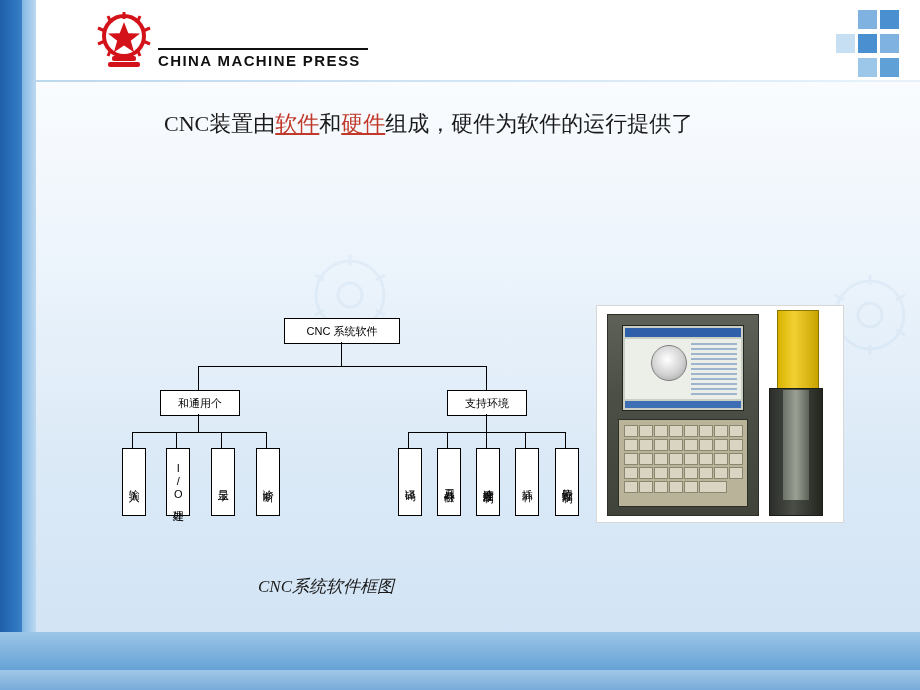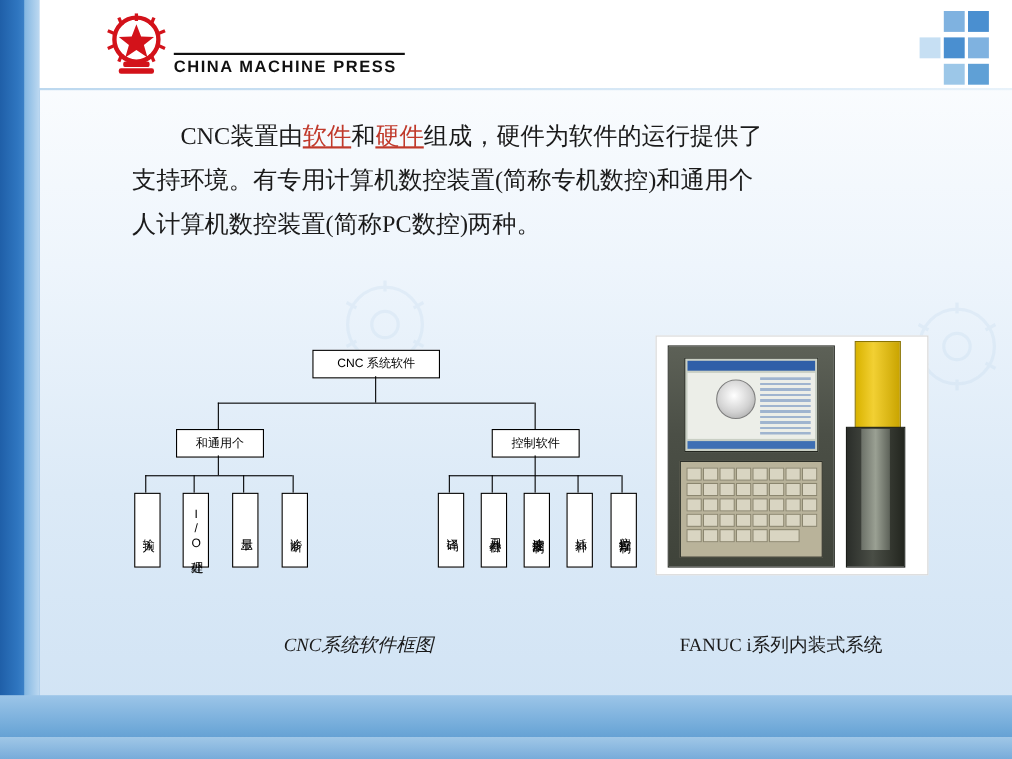--- a/index.html
+++ b/index.html
@@ -205,36 +205,35 @@
       <g fill="none" stroke="#b9d3ea" stroke-width="3">
         <circle cx="40" cy="45" r="34"></circle>
         <circle cx="40" cy="45" r="12"></circle>
         <path d="M40 5 v10 M75 25 l-9 5 M75 65 l-9-5 M40 85 v-10 M5 65 l9-5 M5 25 l9 5"></path>
       </g>
     </svg>
   </div>
 
   <div class="para">
     <span class="indent"></span><span>CNC</span><span>装置由</span><span class="kw">软件</span><span>和</span><span class="kw">硬件</span><span>组成，硬件为软件的运行提供了</span><br>
-    <span>支持环境。有专用计算机数控装置(简称专机数控)和通用个</span><br>
-    <span>人计算机数控装置(简称PC数控)两种。</span>
+    <br>
   </div>
 
   <div class="diagram">
 
     <div class="node" style="left:174px;top:0px;width:114px;height:24px;">CNC 系统软件</div>
 
     <div class="ln" style="left:231px;top:24px;width:1px;height:24px;"></div>
 
     <div class="ln" style="left:88px;top:48px;width:288px;height:1px;"></div>
     <div class="ln" style="left:88px;top:48px;width:1px;height:24px;"></div>
     <div class="ln" style="left:376px;top:48px;width:1px;height:24px;"></div>
 
     <div class="node" style="left:50px;top:72px;width:78px;height:24px;">和通用个</div>
-    <div class="node" style="left:337px;top:72px;width:78px;height:24px;">控制软件</div>
+    <div class="node" style="left:337px;top:72px;width:78px;height:24px;">支持环境</div>
 
     <div class="ln" style="left:88px;top:96px;width:1px;height:18px;"></div>
     <div class="ln" style="left:22px;top:114px;width:134px;height:1px;"></div>
     <div class="ln" style="left:22px;top:114px;width:1px;height:16px;"></div>
     <div class="ln" style="left:66px;top:114px;width:1px;height:16px;"></div>
     <div class="ln" style="left:111px;top:114px;width:1px;height:16px;"></div>
     <div class="ln" style="left:156px;top:114px;width:1px;height:16px;"></div>
 
     <div class="node vert" style="left:12px;top:130px;width:22px;height:62px;">输入</div>
     <div class="node vert" style="left:56px;top:130px;width:22px;height:62px;">I/O处理</div>
@@ -308,17 +307,16 @@
       </div>
     </div>
     <div class="tower">
       <div class="tower-yellow"></div>
       <div class="tower-dark"></div>
       <div class="tower-bar"></div>
     </div>
   </div>
 
   <div class="cap cap1">CNC系统软件框图</div>
-  <div class="cap cap2">FANUC  i系列内装式系统</div>
 
   <div class="bottom-band"></div>
   <div class="bottom-band2"></div>
 </div>
 
 </body></html>

